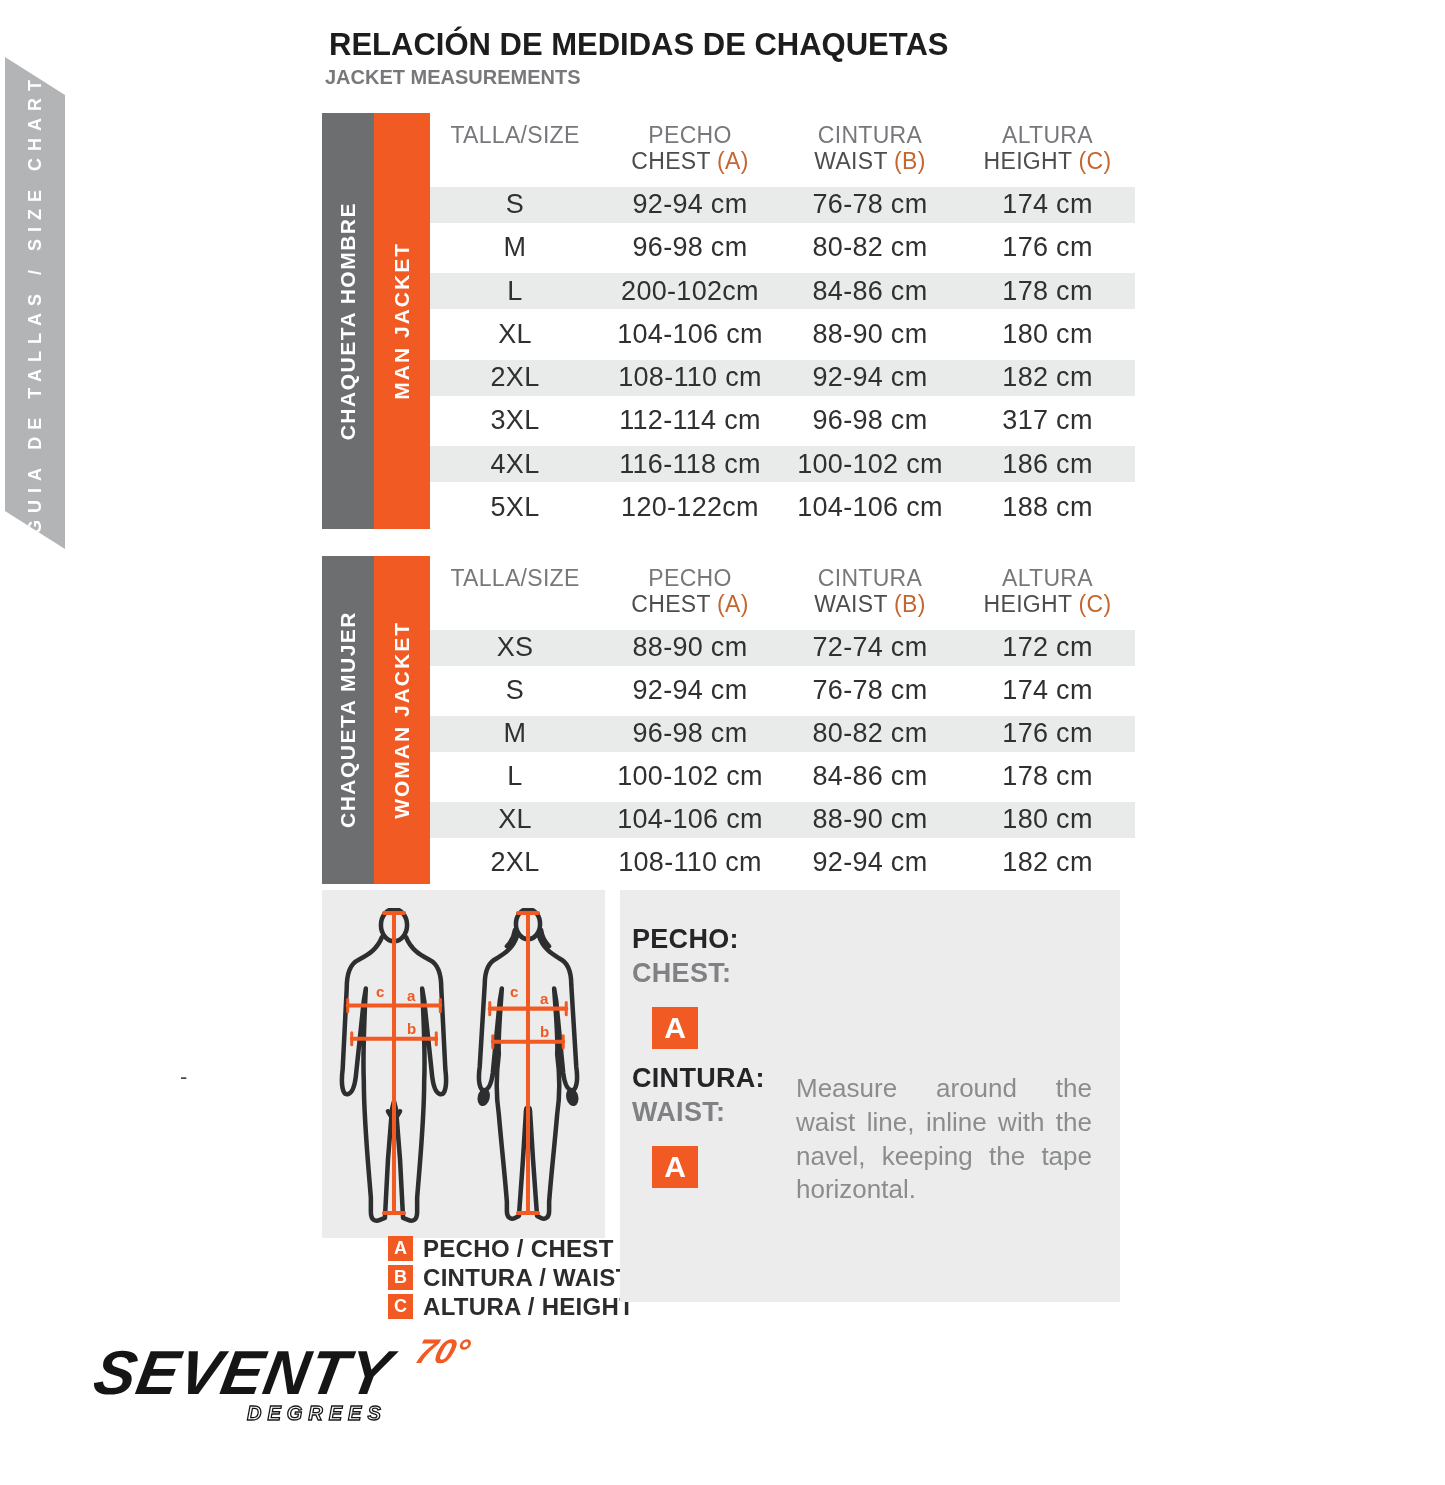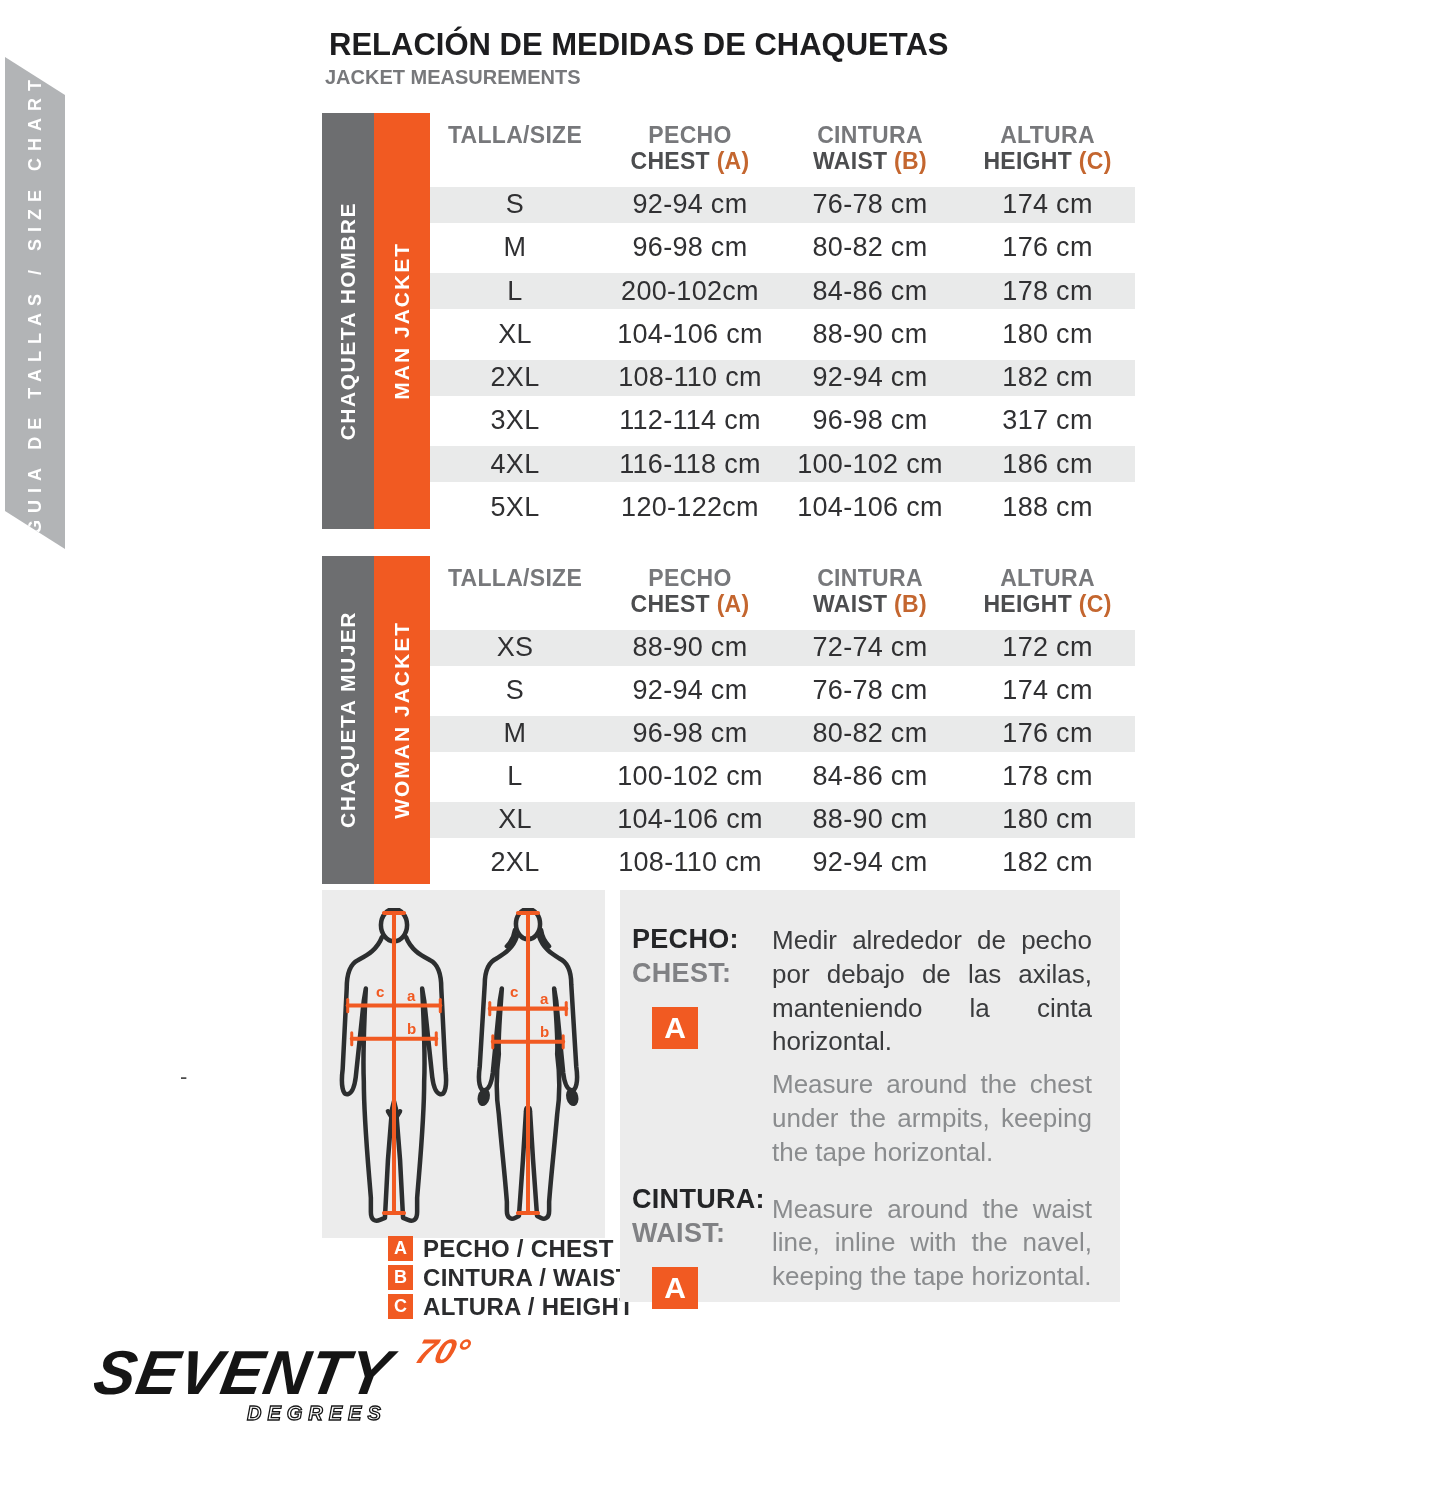--- a/index.html
+++ b/index.html
@@ -33,21 +33,21 @@
   .bar span {
     writing-mode:vertical-rl; transform:rotate(180deg);
     color:#fff; font-weight:700; font-size:21px; white-space:nowrap; letter-spacing:1.5px;
   }
   .bar.gray   { width:52px; background:#6d6e70; }
   .bar.orange { width:56px; background:#f15a22; }
   .bar.orange span { letter-spacing:2px; }
   .tbl { flex:1; display:flex; flex-direction:column; }
   .thead { height:70px; flex:none; display:grid; grid-template-columns:170px 180px 180px 175px; }
   .th { display:flex; flex-direction:column; align-items:center; padding-top:10px;
-        font-weight:700; font-size:23px; line-height:1.12; letter-spacing:0.3px; }
+        font-weight:400; font-size:23px; line-height:1.12; letter-spacing:0.3px; }
   .th .l1 { color:#77787b; }
   .th .l2 { color:#4c4d4f; }
   .th .key { color:#c4662f; }
   .trow { flex:1; display:grid; grid-template-columns:170px 180px 180px 175px;
           align-items:center; text-align:center; font-size:27px; color:#303032; letter-spacing:0.3px; }
   .trow.striped { background:linear-gradient(#e9eaea,#e9eaea) center / 100% 36px no-repeat; }
 
   
   .figures-panel { position:absolute; left:322px; top:890px; width:283px; height:348px; background:#ececec; }
   .figure { position:absolute; top:18px; }
@@ -57,21 +57,21 @@
   
   .legend { position:absolute; left:388px; top:1236px; display:flex; flex-direction:column; gap:4px; }
   .legend-item { display:flex; align-items:center; height:25px; }
   .legend-key { width:25px; height:25px; flex:none; background:#f15a22; color:#fff; font-weight:700;
                 font-size:18px; display:flex; align-items:center; justify-content:center; }
   .legend-label { margin-left:10px; font-weight:700; font-size:24px; color:#2b2c2e; letter-spacing:0.3px; white-space:nowrap; }
 
   
   .info-panel { position:absolute; left:620px; top:890px; width:500px; height:412px; background:#ececec; box-sizing:border-box; }
   .info-block { display:flex; padding:34px 28px 0 12px; }
-  .info-block.second { padding-top:14px; }
+  .info-block.second { padding-top:14px;gap:24px; }
   .info-left { width:140px; flex:none; }
   .term-es { font-weight:700; font-size:27px; color:#242527; letter-spacing:0.3px; }
   .term-en { font-weight:700; font-size:27px; color:#808184; margin-top:3px; letter-spacing:0.3px; }
   .badge { width:46px; height:42px; margin:18px 0 0 20px; background:#f15a22; color:#fff;
            font-weight:700; font-size:30px; display:flex; align-items:center; justify-content:center; }
   .info-right { flex:1; }
   .desc-es { font-size:26px; line-height:1.3; color:#3a3b3d; text-align:justify; }
   .desc-en { font-size:26px; line-height:1.3; color:#8a8c8e; text-align:justify; margin-top:9px; }
 
   
@@ -312,24 +312,20 @@
     </div>
   </div>
 
   <div class="info-panel">
     <div class="info-block">
       <div class="info-left">
         <div class="term-es">PECHO:</div>
         <div class="term-en">CHEST:</div>
         <div class="badge">A</div>
       </div>
-      <div class="info-right">
-        <div class="desc-es">Medir alrededor de pecho por debajo de las axilas, manteniendo la cinta horizontal.</div>
-        <div class="desc-en">Measure around the chest under the armpits, keeping the tape horizontal.</div>
-      </div>
     </div>
     <div class="info-block second">
       <div class="info-left">
         <div class="term-es">CINTURA:</div>
         <div class="term-en">WAIST:</div>
         <div class="badge">A</div>
       </div>
       <div class="info-right">
         <div class="desc-en">Measure around the waist line, inline with the navel, keeping the tape horizontal.</div>
       </div>

